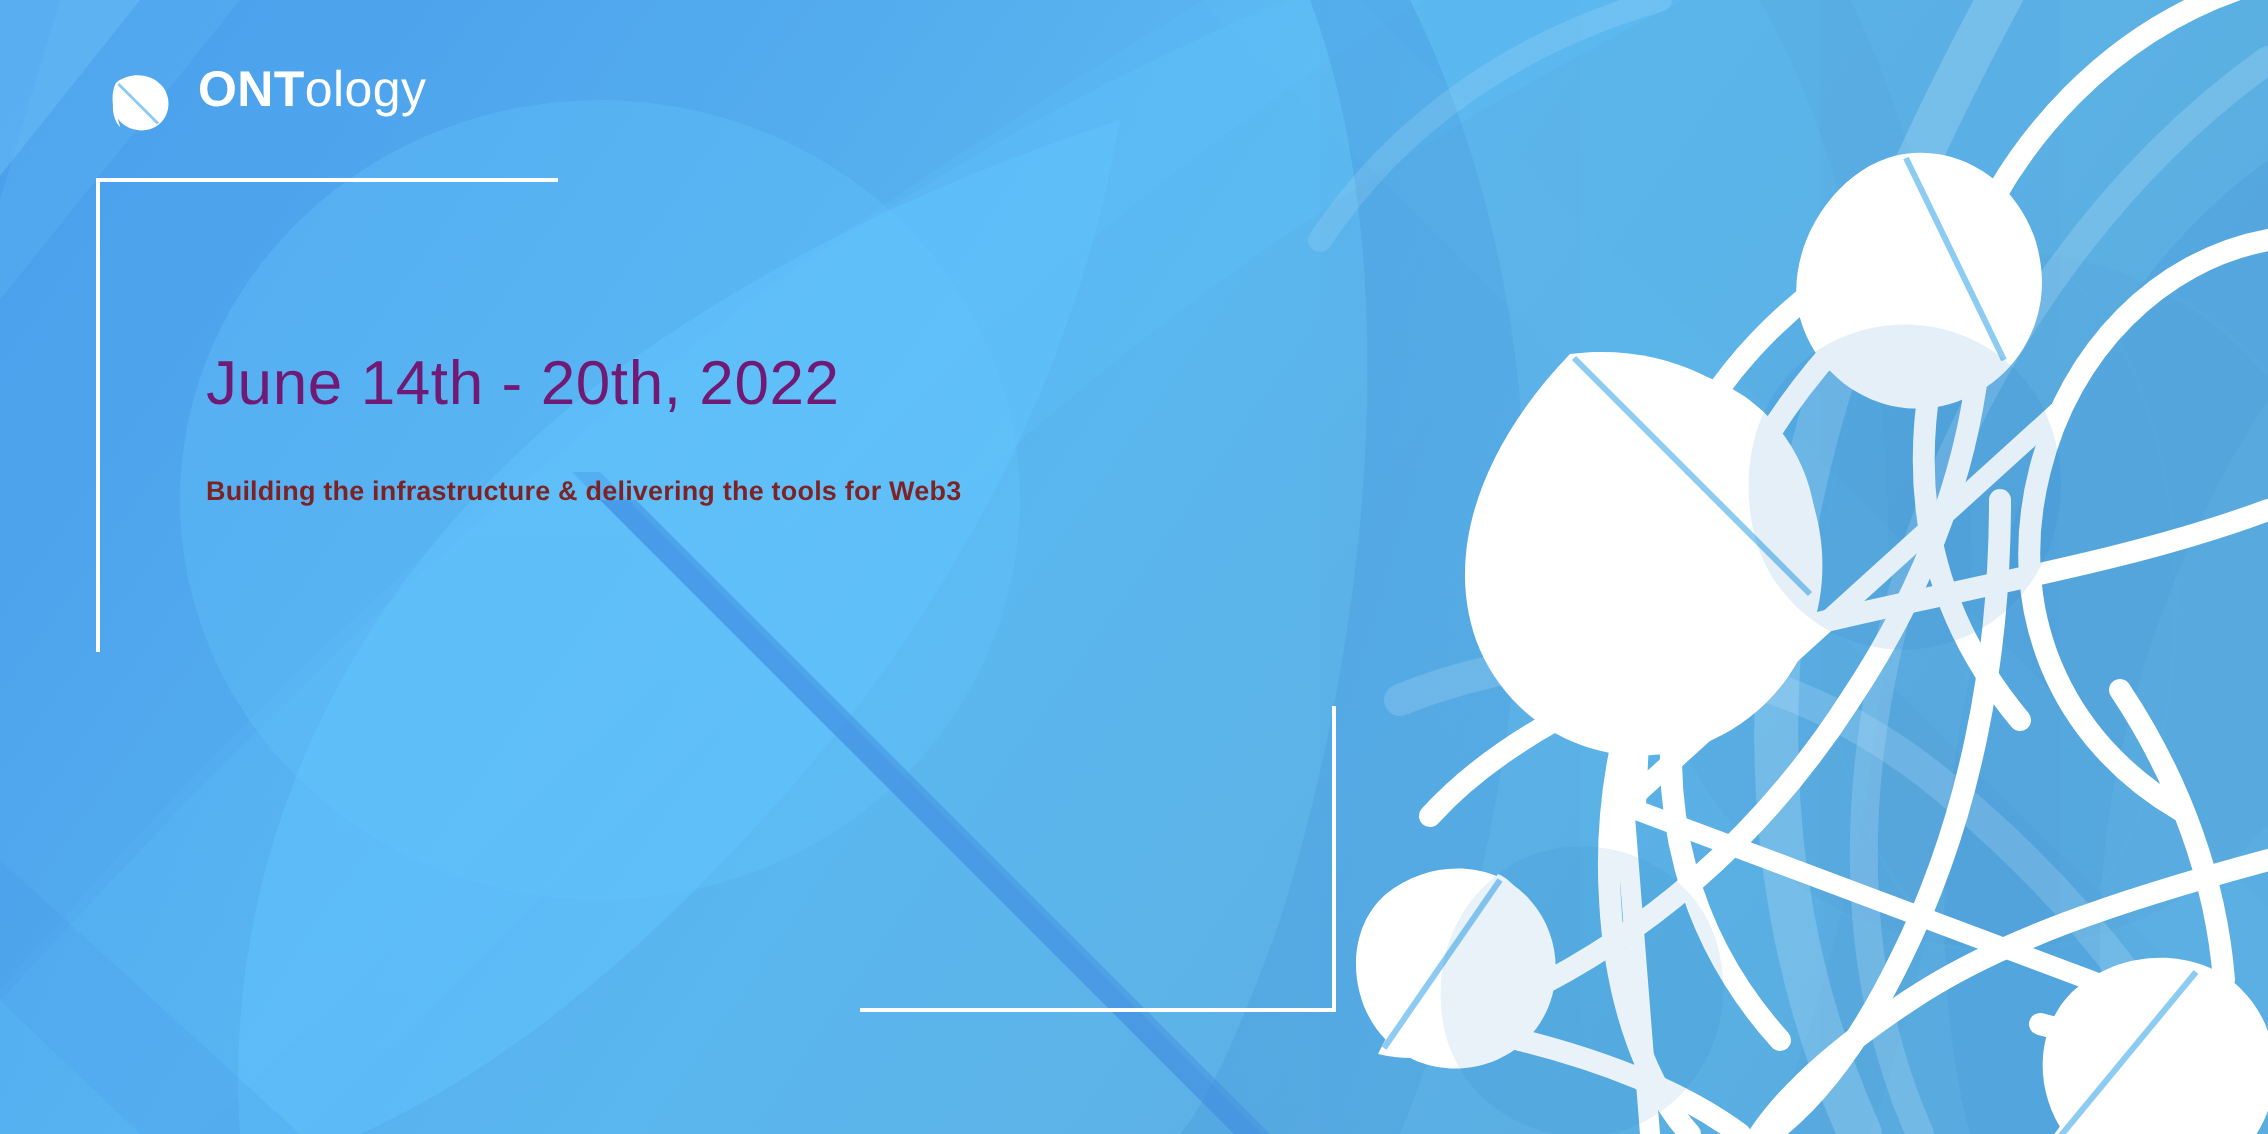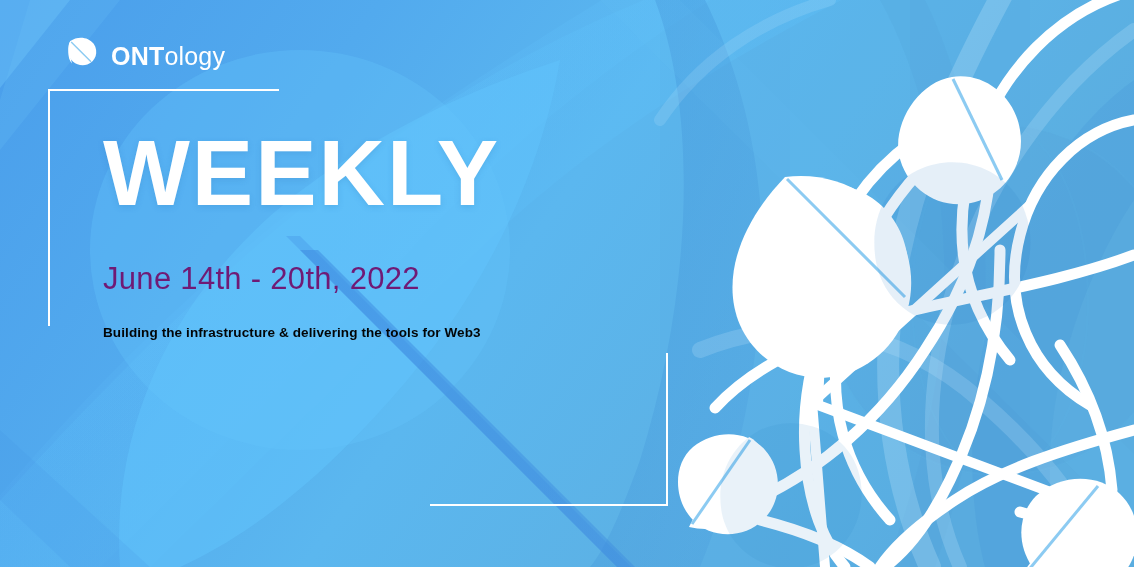--- a/index.html
+++ b/index.html
@@ -12,22 +12,22 @@
     width:1134px;
     height:567px;
     overflow:hidden;
     background:#4da2ec;
   }
   .layer{ position:absolute; inset:0; }
   .layer svg{ display:block; width:100%; height:100%; }
 
   
   #logo{
-    position:absolute; left:64px; top:33px;
-    display:flex; align-items:flex-end; gap:11px;
+    position:absolute; left:52px; top:33px;
+    display:flex; align-items:flex-start; gap:11px;
     z-index:40;
   }
   #logo .mark{ width:36px; height:36px; display:block; }
   #logo .word{
     color:#ffffff;
     font-size:25px;
     letter-spacing:0.2px;
     line-height:1;
     white-space:nowrap;
     font-family:"Liberation Sans", sans-serif;
@@ -59,21 +59,21 @@
   #date-line{
     margin-top:44px;
     color:#701a75;
     font-size:31px;
     font-weight:400;
     letter-spacing:0.3px;
     white-space:nowrap;
   }
   #tagline{
     margin-top:28px;
-    color:#000000;
+    color:#7f1d1d;
     font-size:13.5px;
     font-weight:700;
     letter-spacing:0.1px;
     white-space:nowrap;
     opacity:.97;
   }
 </style>
 </head>
 <body>
 
@@ -226,18 +226,17 @@
   <div class="bracket" id="bracket-tl">
     <div class="h"></div>
     <div class="v"></div>
   </div>
   <div class="bracket" id="bracket-br">
     <div class="h"></div>
     <div class="v"></div>
   </div>
 
   <div id="text-block">
-    <div class="title-line" id="title-1">WEEKLY</div>
     <div id="date-line">June 14th - 20th, 2022</div>
     <div id="tagline">Building the infrastructure &amp; delivering the tools for Web3</div>
   </div>
 
 </div>
 
 </body></html>

